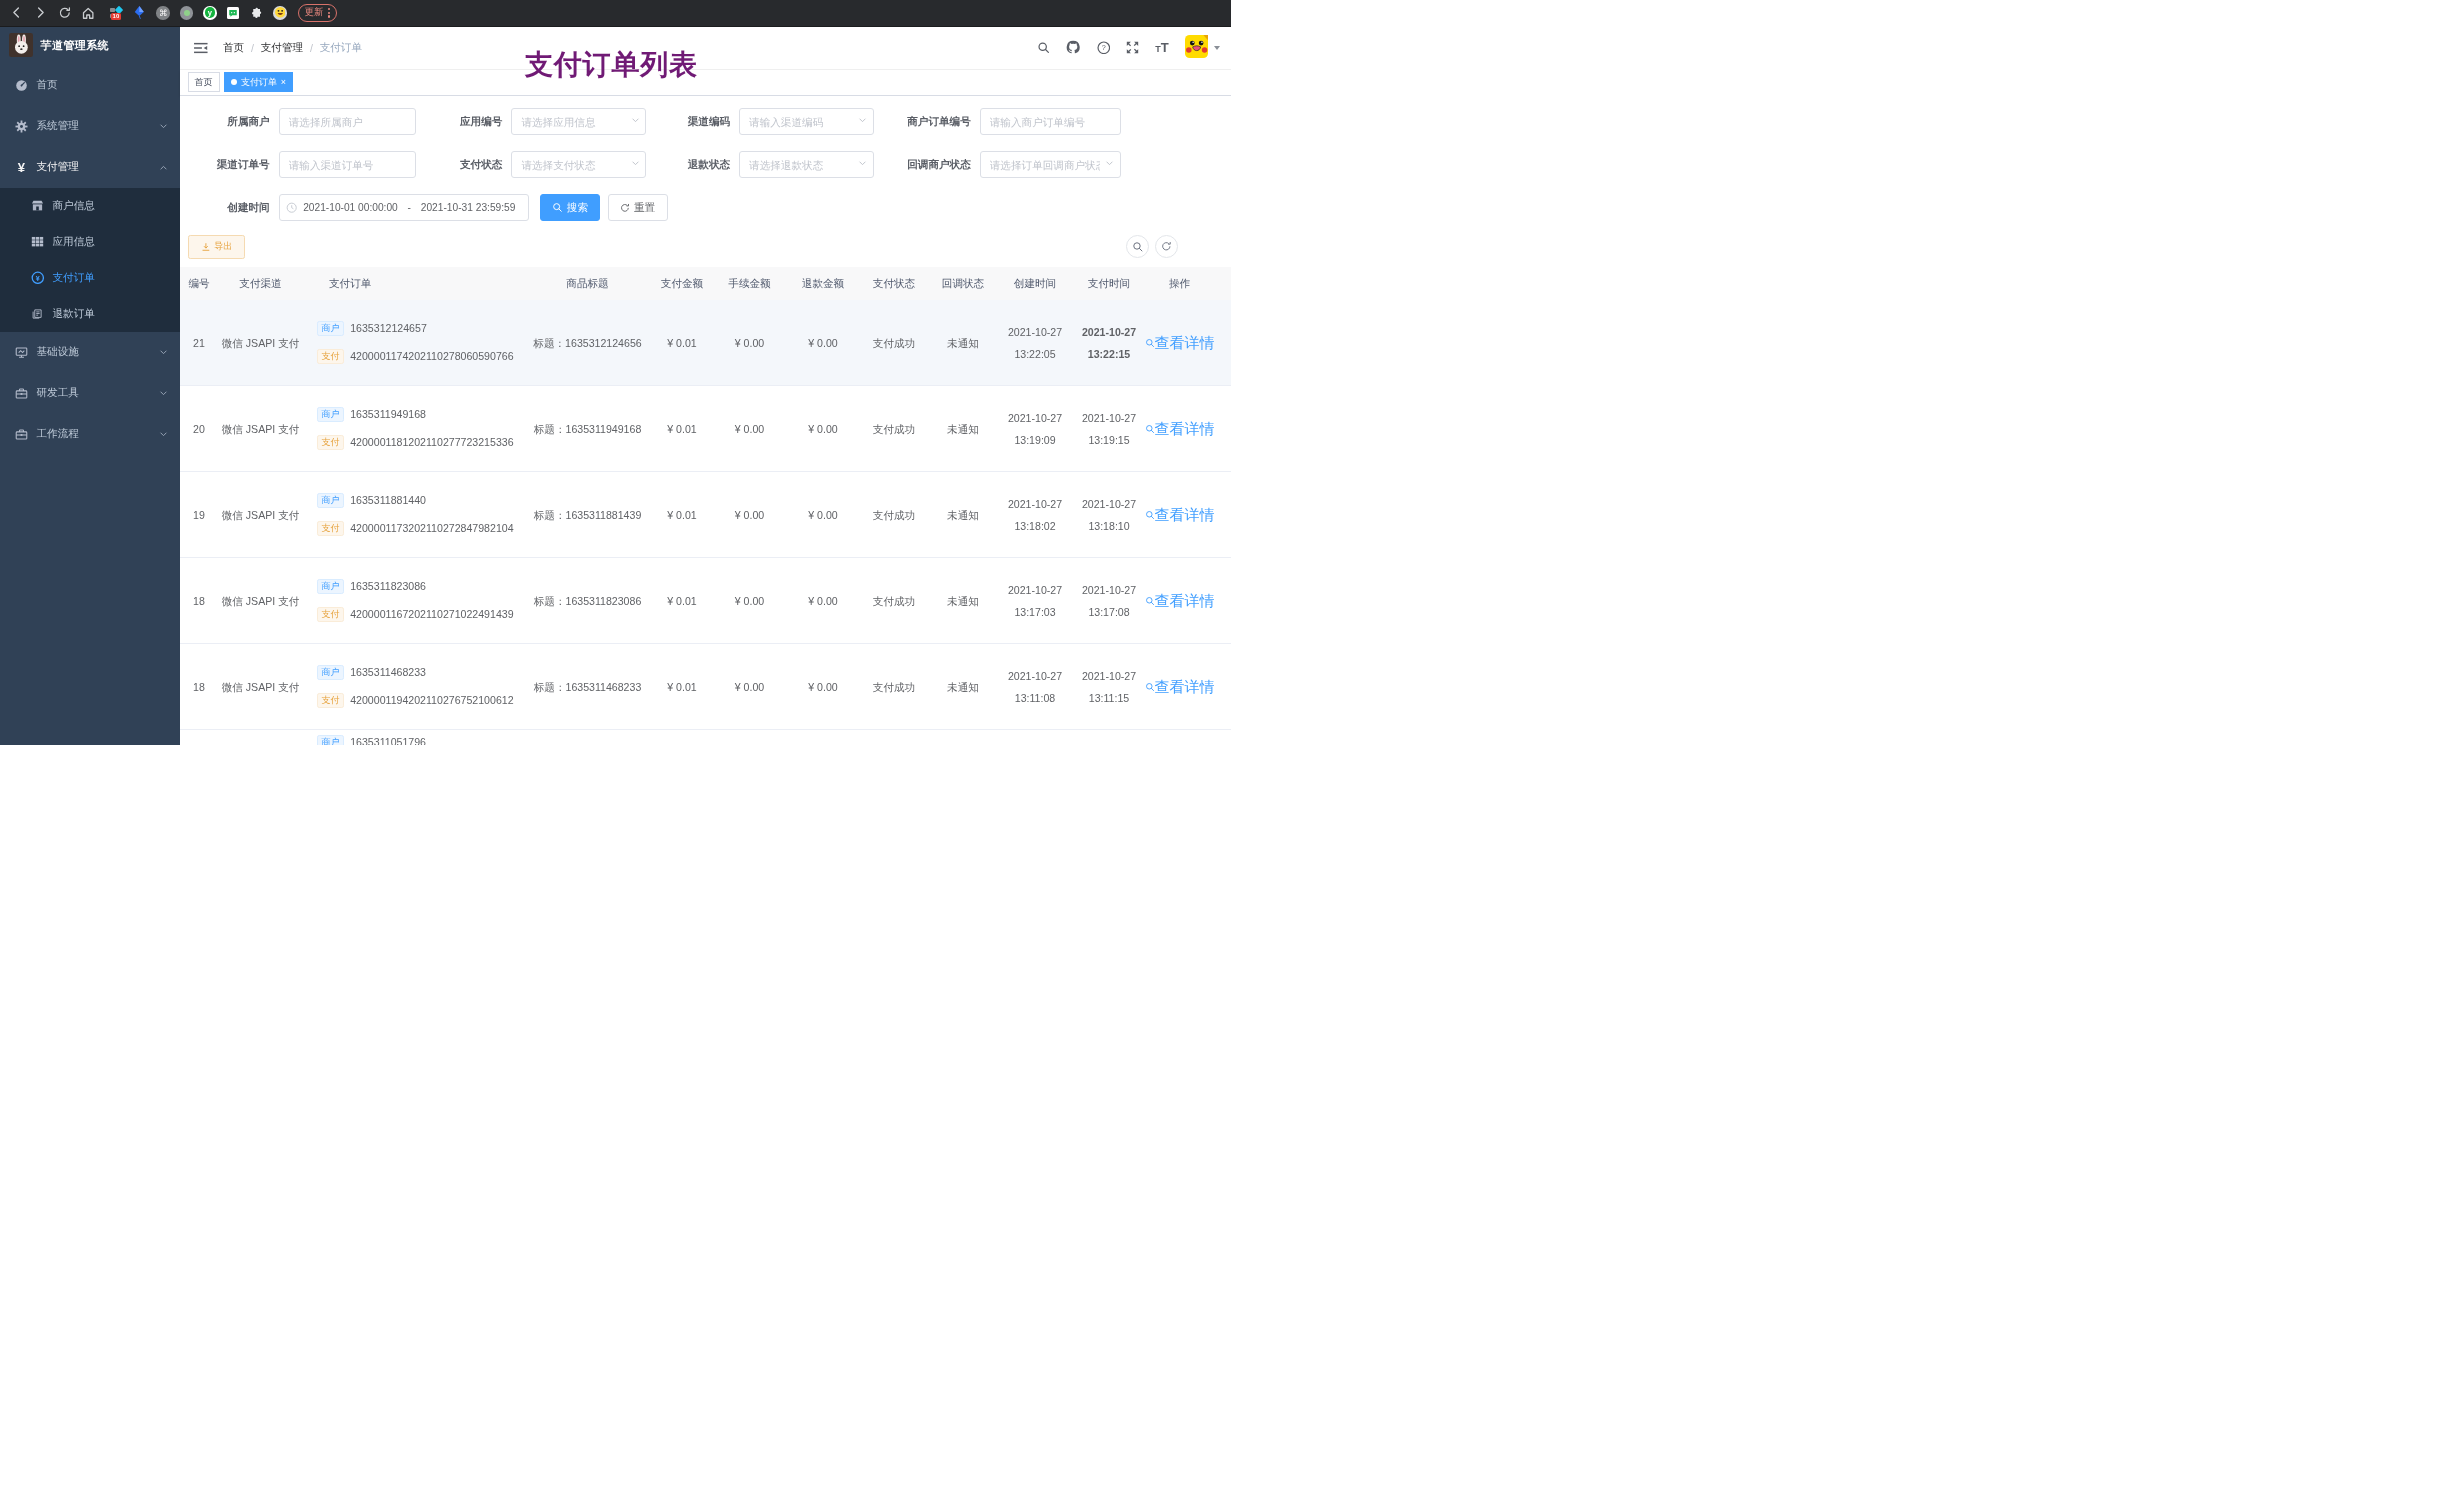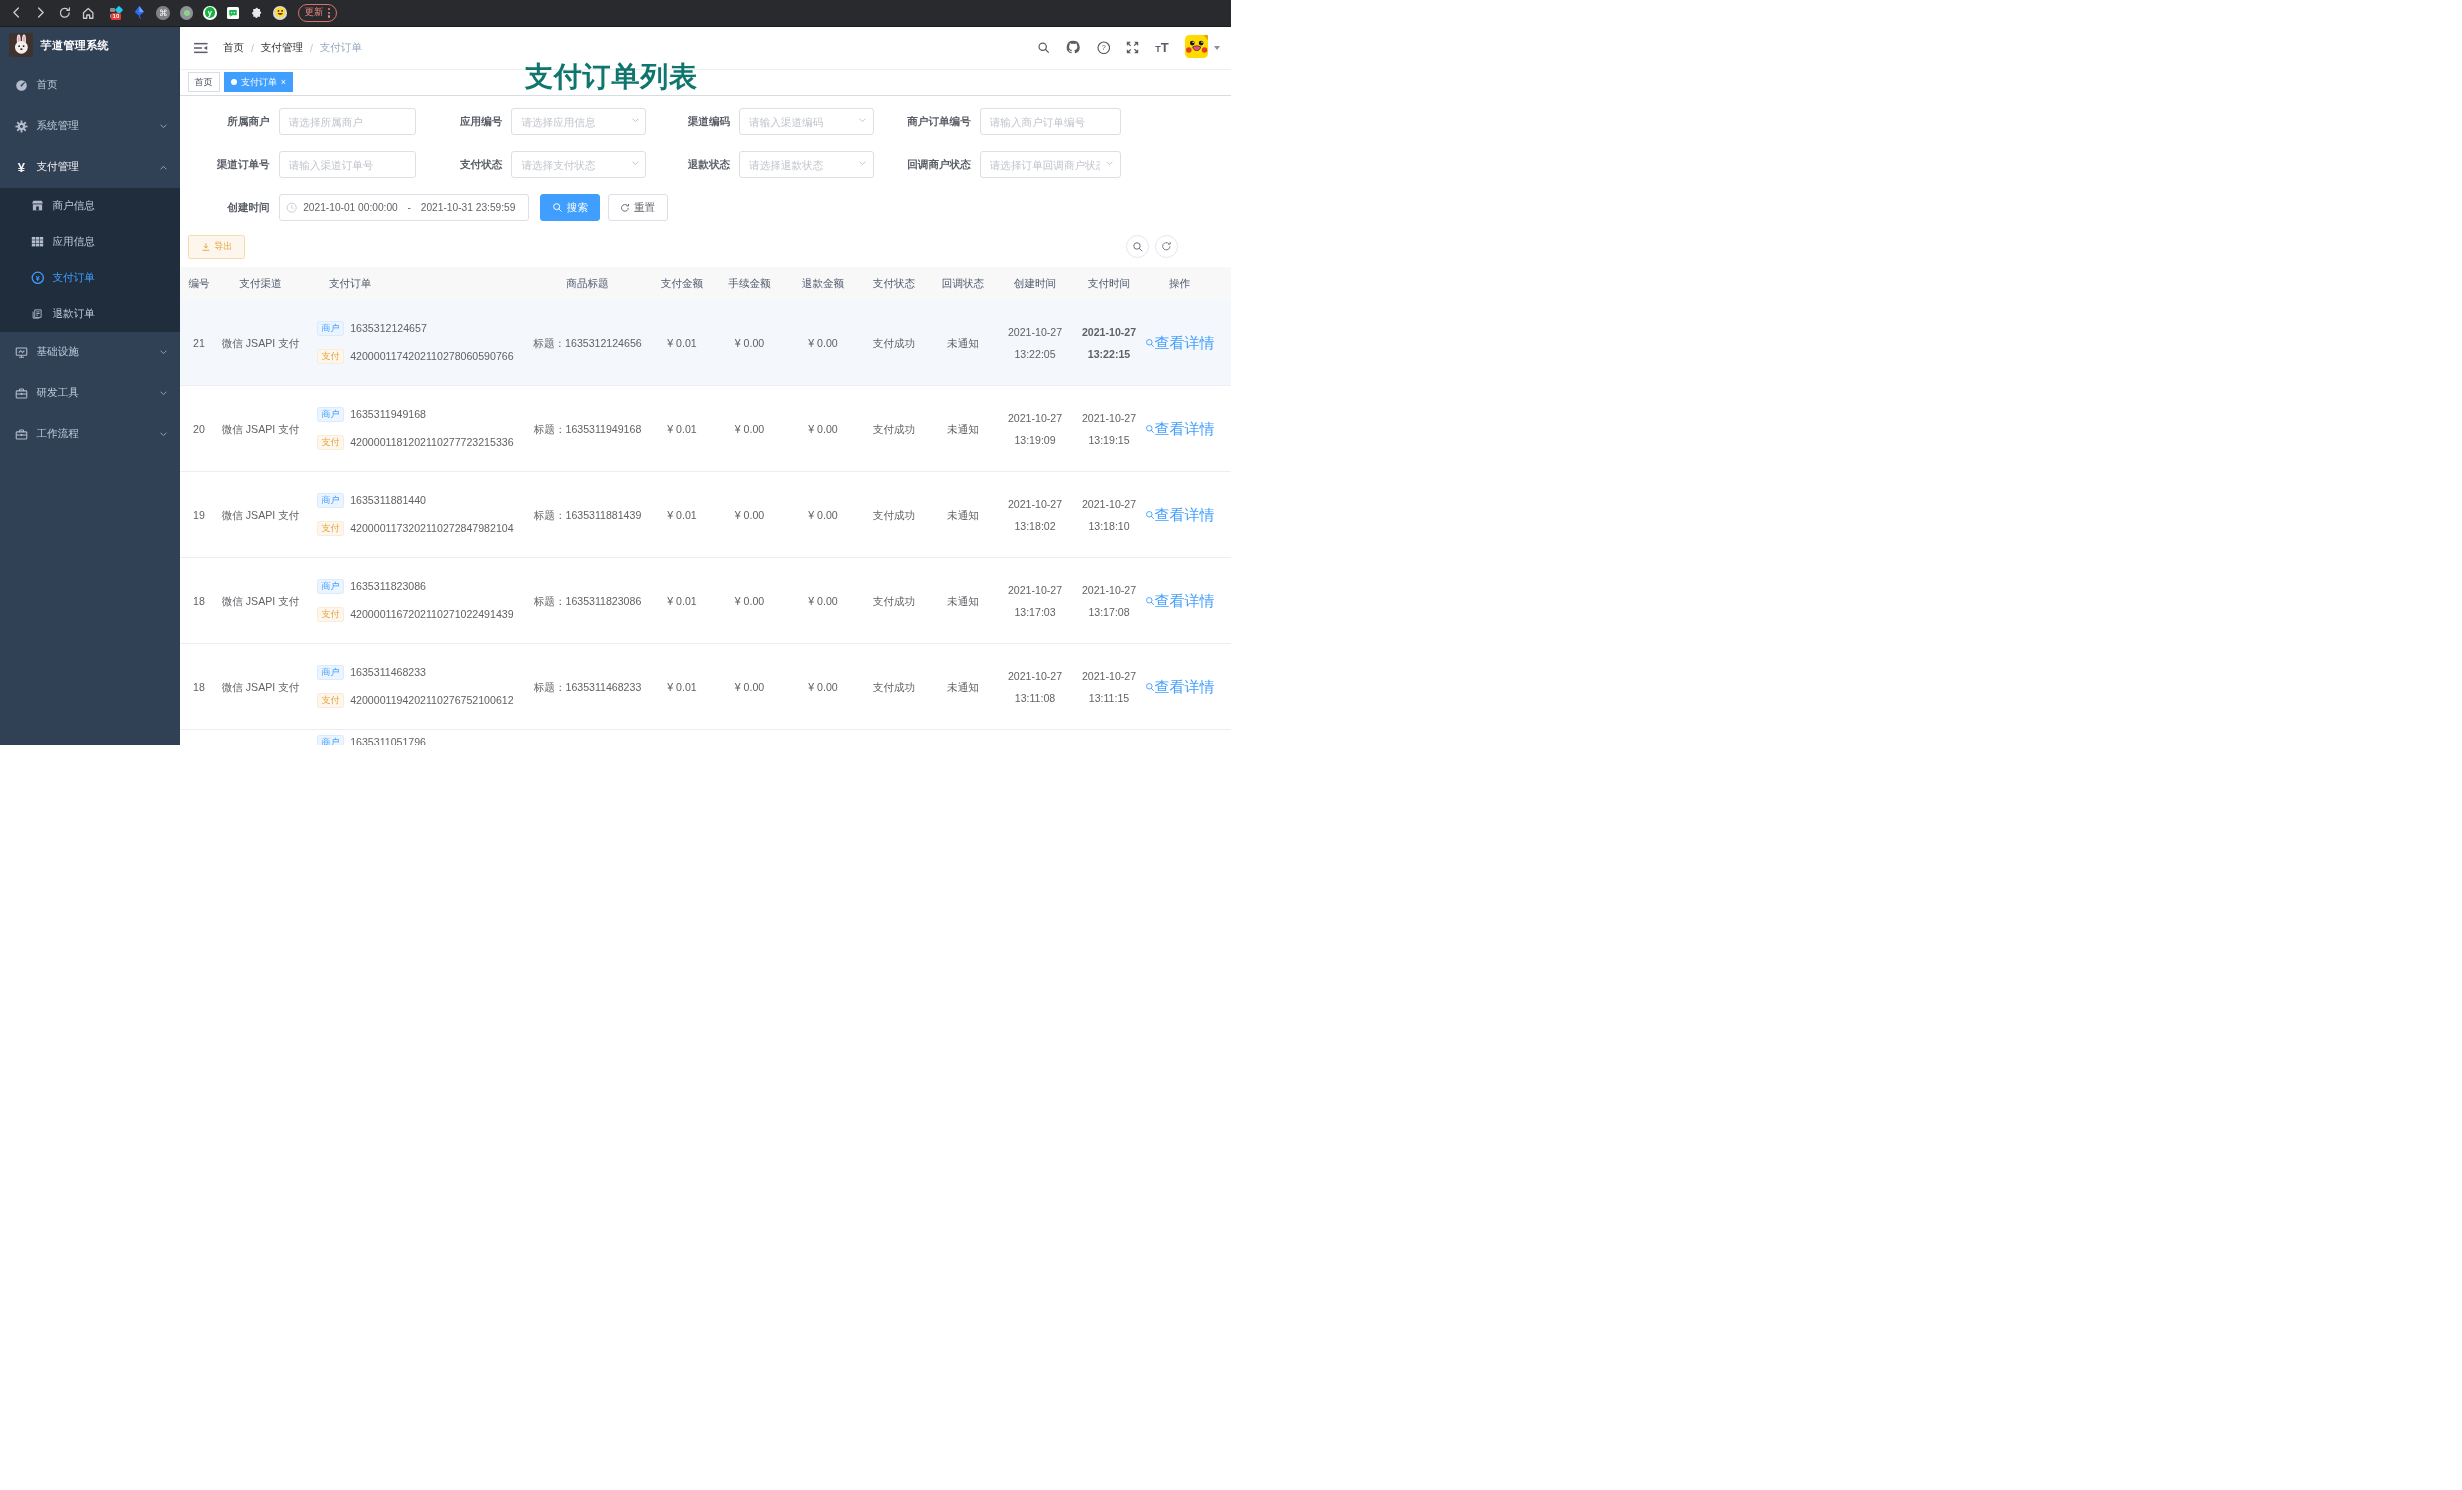--- a/index.html
+++ b/index.html
@@ -50,21 +50,21 @@
 .hamburger{color:#5a5e66;display:flex;align-items:center;padding:0 3px;cursor:pointer}
 .breadcrumb{display:flex;align-items:center;margin-left:12px;font-size:10.6px;color:#303133;gap:6.8px}
 .bc-sep{color:#c0c4cc}
 .bc-item.muted{color:#97a8be}
 .nav-right{margin-left:auto;display:flex;align-items:center;gap:16px;color:#5a5e66}
 .nav-ic{display:flex;align-items:center;cursor:pointer}
 .font-ic{font-weight:bold;font-size:9px;display:flex;align-items:flex-end;line-height:1}
 .font-ic .big{font-size:13px}
 .avatar-wrap{display:flex;align-items:center;gap:6px;cursor:pointer}
 .caret-down{width:0;height:0;border-left:3.8px solid transparent;border-right:3.8px solid transparent;border-top:4.5px solid #8a8f97}
-.annotation{position:absolute;top:31px;left:345px;font-size:28px;font-weight:bold;color:#0f766e;z-index:30;letter-spacing:0.8px;white-space:nowrap}
+.annotation{position:absolute;top:19px;left:345px;font-size:28px;font-weight:bold;color:#701a75;z-index:30;letter-spacing:0.8px;white-space:nowrap}
 
 
 .tagsbar{height:26.5px;background:#fff;border-bottom:0.8px solid #d8dce5;box-shadow:0 0.8px 2.3px 0 rgba(0,0,0,.12);display:flex;align-items:center;padding:0 7.6px;gap:4.5px;flex:0 0 auto}
 .tag-tab{height:19.7px;display:inline-flex;align-items:center;border:0.8px solid #d8dce5;background:#fff;color:#495060;font-size:9px;padding:0 6px;cursor:pointer;gap:3.8px}
 .tag-tab.active{background:#409eff;border-color:#409eff;color:#fff}
 .tag-dot{width:6px;height:6px;border-radius:50%;background:#fff;display:inline-block}
 .tag-close{font-size:9px;line-height:1}
 
 
 .content{flex:1;background:#fff;position:relative;overflow:hidden}

